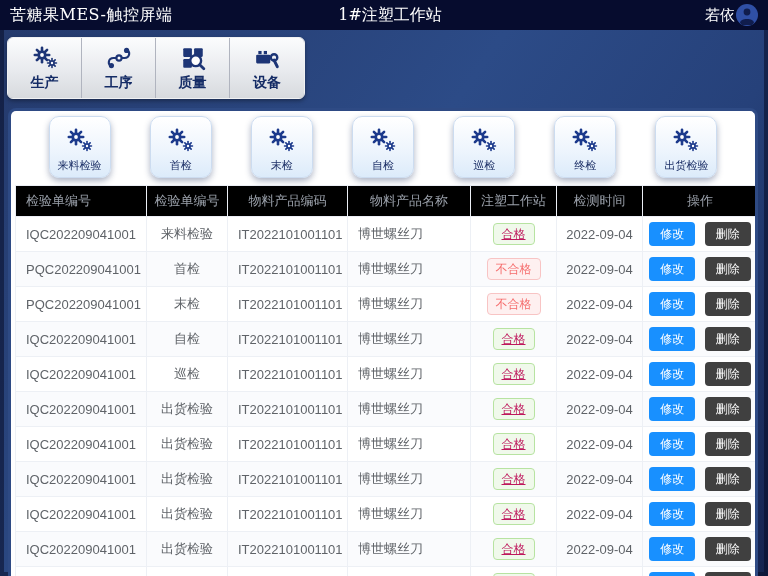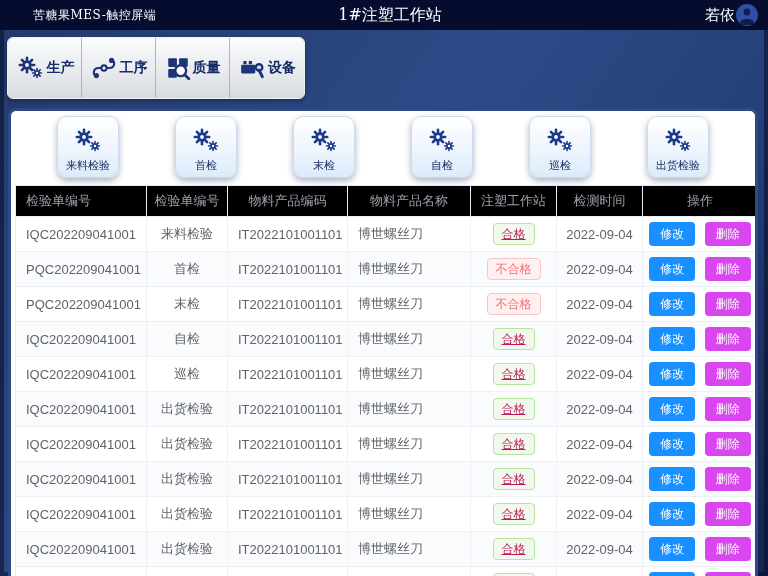--- a/index.html
+++ b/index.html
@@ -12,39 +12,39 @@
     box-shadow:inset 0 0 0 4px rgba(8,12,40,.55);
   }
 
   
   .topbar {
     position:absolute; top:0; left:0; right:0; height:30px;
     background:#060c2e; color:#fff;
     display:flex; align-items:center; padding:0 10px;
     font-family:"DejaVu Serif","Liberation Serif",serif;
   }
-  .app-title { font-size:12px; letter-spacing:.5px;margin-left:23px; }
+  .app-title { font-size:16px; letter-spacing:.5px; }
   .station-title {
     position:absolute; left:4px; right:0; text-align:center;
     font-size:16px; pointer-events:none;padding-left:8px;
   }
   .user-area { margin-left:auto; display:flex; align-items:center; gap:1px; }
   .user-name { font-size:15px; }
 
   
   .toolbar {
     position:absolute; top:37px; left:7px;
     display:flex; border:1px solid #f0f1f3; border-radius:6px;
     overflow:hidden; background:#aab0bc;
     box-shadow:0 2px 4px rgba(0,0,0,.35);
   }
   .tool-btn {
     width:74px; height:60px; cursor:pointer;
     background:linear-gradient(180deg,#fbfcfd 0%,#e8eaee 55%,#d7dade 100%);
-    display:flex; flex-direction:row; align-items:center; justify-content:center;
+    display:flex; flex-direction:column; align-items:center; justify-content:center;
     gap:2px; border-right:1px solid #b0b4bf; color:#1d3576;
   }
   .tool-btn:last-child { border-right:none; }
   .tool-label { font-size:14px; font-weight:bold; color:#152c66; }
   .tool-icon { height:28px; display:flex; align-items:center; }
 
   
   .panel {
     position:absolute; top:108px; left:8px; right:10px; bottom:0;
     background:#fff; border:3px solid #2e4a84; border-bottom:none;
@@ -89,21 +89,21 @@
   }
   .badge.pass { color:#be185d; background:#f0f9eb; border-color:#b7e3a1;text-decoration:underline; }
   .badge.fail { color:#f56c6c; background:#fef0f0; border-color:#f8c4c4; }
 
   .act-btn {
     display:inline-block; font-size:12px; line-height:1; color:#fff;
     padding:6px 11px; border:none; border-radius:4px; cursor:pointer;
     font-family:inherit;
   }
   .btn-edit { background:#1890ff; margin-right:6px; }
-  .btn-del  { background:#d946ef; }
+  .btn-del  { background:#404040; }
 </style>
 </head>
 <body>
 
 <svg width="0" height="0" style="position:absolute">
   <defs>
     <g id="gear">
       <g stroke="currentColor" stroke-width="2.6" stroke-linecap="round">
         <line x1="4.2" y1="0" x2="7.2" y2="0"></line>
           <line x1="-4.2" y1="0" x2="-7.2" y2="0"></line>
@@ -221,20 +221,27 @@
       <use href="#gear" transform="translate(13,11)"></use>
       <use href="#gear" transform="translate(24,20) scale(0.62)"></use>
     </svg>
     <span class="qc-label">巡检</span>
   </div>
         <div class="qc-btn">
     <svg class="gear-pair" width="34" height="30" viewBox="0 0 34 30" style="color:#1c3a8c">
       <use href="#gear" transform="translate(13,11)"></use>
       <use href="#gear" transform="translate(24,20) scale(0.62)"></use>
     </svg>
+    <span class="qc-label">终检</span>
+  </div>
+        <div class="qc-btn">
+    <svg class="gear-pair" width="34" height="30" viewBox="0 0 34 30" style="color:#1c3a8c">
+      <use href="#gear" transform="translate(13,11)"></use>
+      <use href="#gear" transform="translate(24,20) scale(0.62)"></use>
+    </svg>
     <span class="qc-label">出货检验</span>
   </div>
       </div>
 
     <table class="data-table">
       <colgroup>
         <col style="width:131px">
           <col style="width:81px">
           <col style="width:120px">
         <col style="width:123px">

